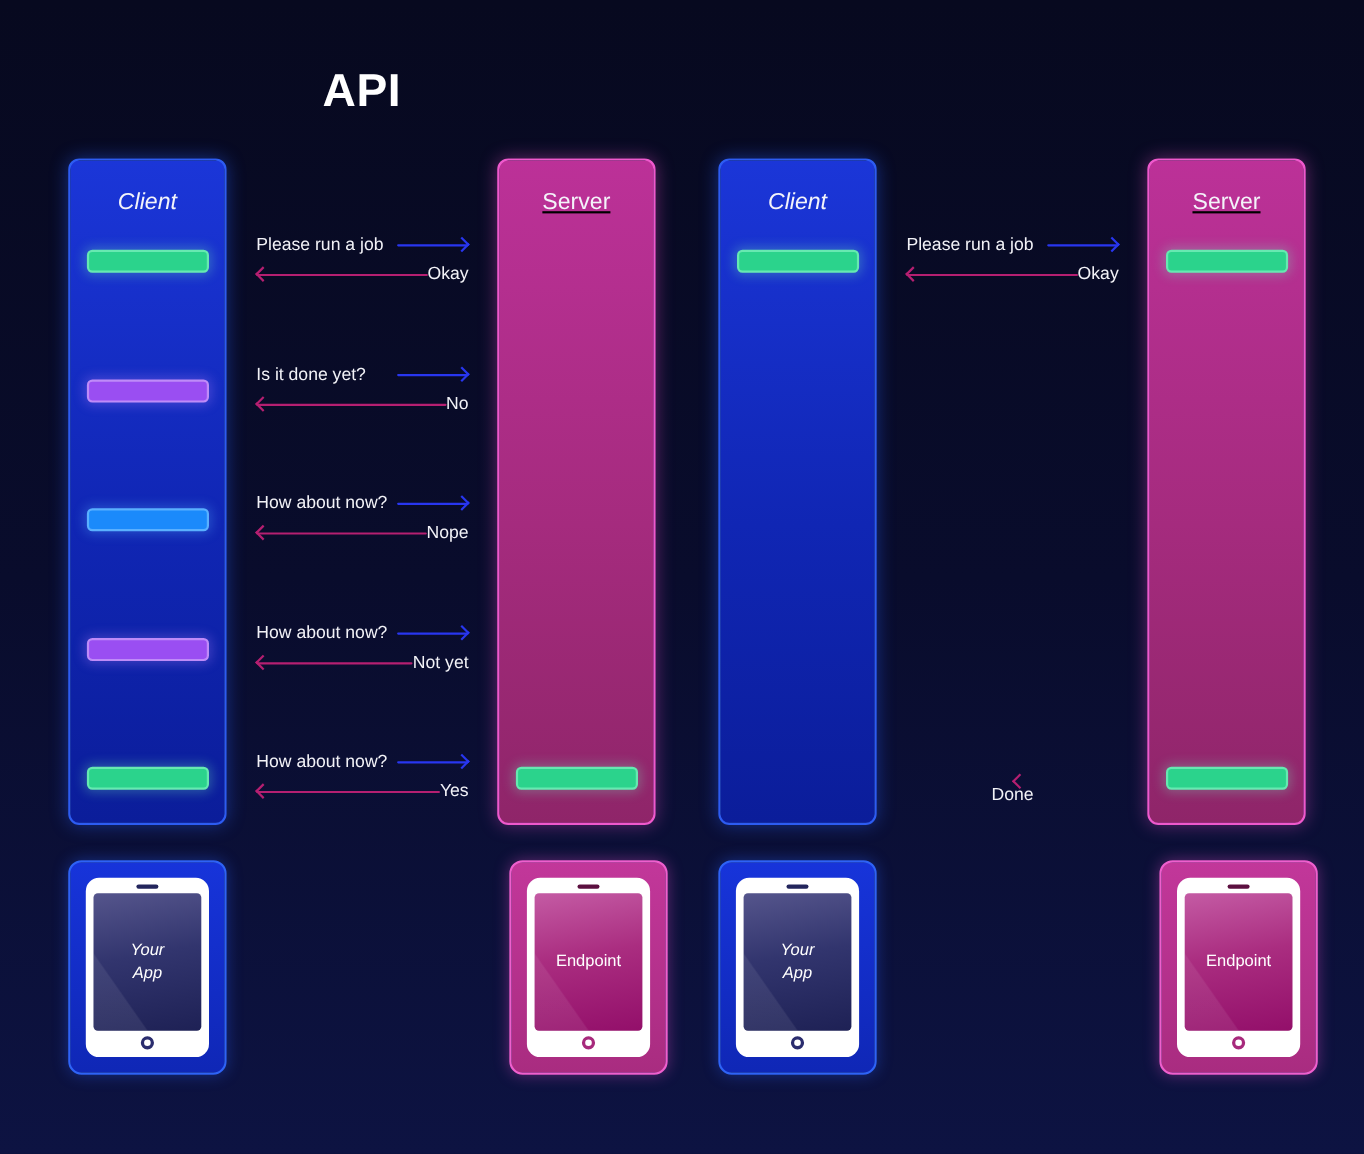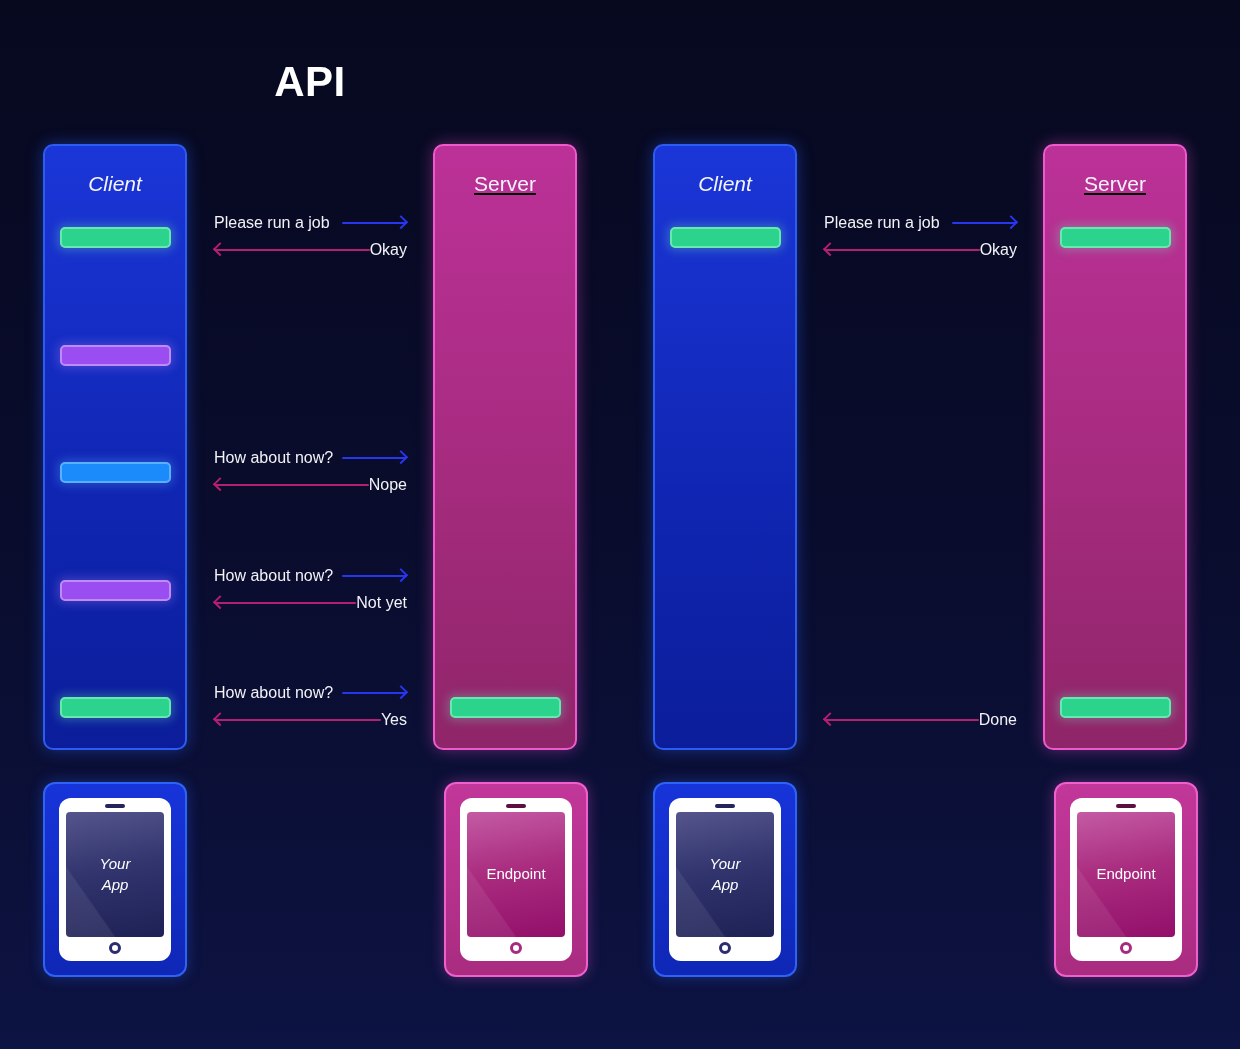--- a/index.html
+++ b/index.html
@@ -3,21 +3,21 @@
 <meta charset="utf-8">
 <style>
   * { margin:0; padding:0; box-sizing:border-box; }
   html,body { background:#07091f; }
   .canvas {
     position:relative; width:1240px; height:1049px; overflow:hidden;
     background:linear-gradient(180deg,#07091f 0%, #090c2c 50%, #0d1342 100%);
     font-family:"Liberation Sans", sans-serif;
   }
   .section { position:absolute; top:0; height:100%; width:534px; }
-  .sec-api { left:43px; }
+  .sec-api { left:62px; }
   .sec-wh  { left:653px; }
   .sec-title {
     position:absolute; top:58px; left:0; width:100%; text-align:center;
     color:#ffffff; font-size:42px; font-weight:800; letter-spacing:0.5px;
   }
   .column {
     position:absolute; top:144px; width:144px; height:606px; border-radius:10px;
   }
   .col-left  { left:0;font-style:italic; }
   .col-right { left:390px; }
@@ -36,21 +36,21 @@
   .pill { position:absolute; left:15px; width:111px; height:21px; border-radius:5px; }
   .pill-green  { background:var(--pill_green);  border:2px solid #66e9b1; box-shadow:0 0 10px 3px rgba(120,235,185,.28); }
   .pill-purple { background:var(--pill_purple); border:2px solid #bf8bf8; box-shadow:0 0 10px 3px rgba(180,130,250,.28); }
   .pill-blue   { background:var(--pill_blue);   border:2px solid #5ab0ff; box-shadow:0 0 10px 3px rgba(90,175,255,.28); }
 
   .messages { position:absolute; left:171px; top:144px; width:193px; height:606px; }
   .pair { position:absolute; left:0; width:100%; }
   .msg-row { display:flex; align-items:center; height:24px; color:#f2f2f7; font-size:16px; }
   .msg-req { justify-content:space-between; gap:0; }
   .msg-res { gap:0; margin-top:3px; }
-  .msg-res.solo { margin-top:27px; }
+  .msg-res.solo { margin-top:27px;flex-direction:column; }
   .msg-res .arrow { flex:1; }
   .arrow { position:relative; height:2px; border-radius:1px; }
   .arrow-right { width:65px; background:var(--request_arrow); flex:none; }
   .arrow-right::after {
     content:""; position:absolute; right:1px; top:50%; width:8px; height:8px;
     border-top:2px solid var(--request_arrow); border-right:2px solid var(--request_arrow);
     transform:translateY(-58%) rotate(45deg);
   }
   .arrow-left { background:var(--response_arrow); }
   .arrow-left::after {
@@ -116,20 +116,30 @@
       <div class="pair" style="top:67px">
         <div class="msg-row msg-req">
           <span>Please run a job</span>
           <span class="arrow arrow-right"></span>
         </div>
         <div class="msg-row msg-res">
           <span class="arrow arrow-left"></span>
           <span>Okay</span>
         </div>
       </div>
+      <div class="pair" style="top:184.5px">
+        <div class="msg-row msg-req">
+          <span>Is it done yet?</span>
+          <span class="arrow arrow-right"></span>
+        </div>
+        <div class="msg-row msg-res">
+          <span class="arrow arrow-left"></span>
+          <span>No</span>
+        </div>
+      </div>
       <div class="pair" style="top:302px">
         <div class="msg-row msg-req">
           <span>How about now?</span>
           <span class="arrow arrow-right"></span>
         </div>
         <div class="msg-row msg-res">
           <span class="arrow arrow-left"></span>
           <span>Nope</span>
         </div>
       </div>

